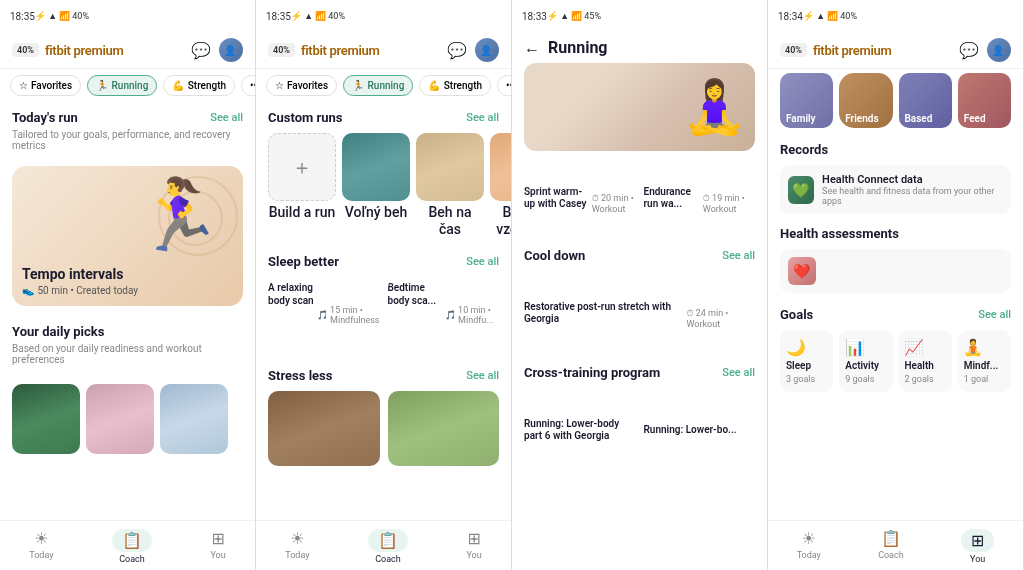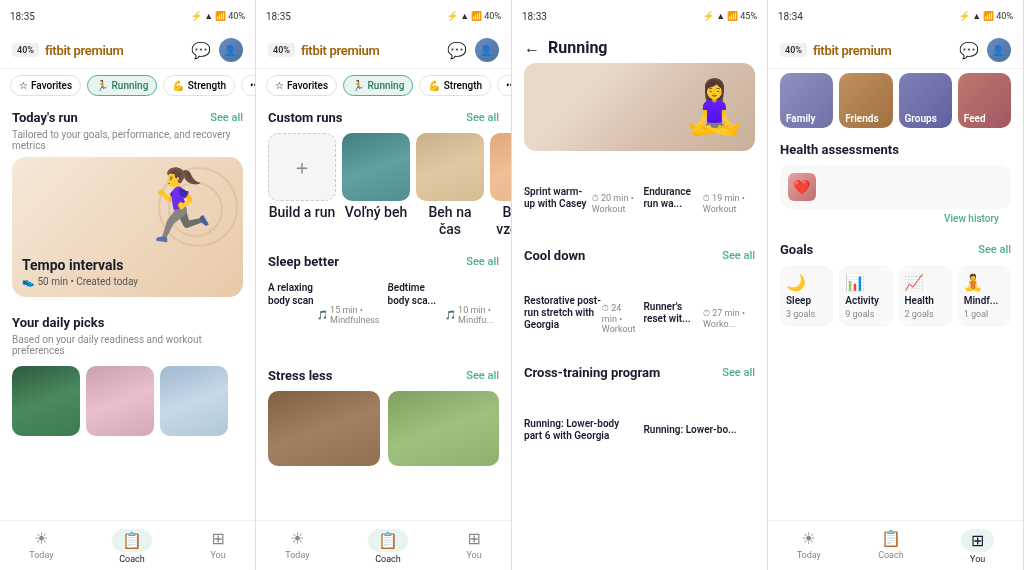--- a/index.html
+++ b/index.html
@@ -15,21 +15,21 @@
       width: 256px;
       height: 570px;
       background: #fff;
       overflow: hidden;
       border-right: 1px solid #ddd;
       display: flex;
       flex-direction: column;
     }
     .status-bar {
       display: flex;
-      justify-content: space-between;
+      justify-content: flex-start;
       align-items: center;
       padding: 16px 10px;
       font-size: 10px;
       color: #333;
       height: 18px;
     }
     .status-icons {
       display: flex;
       gap: 2px;
       align-items: center;
@@ -122,21 +122,21 @@
       color: #1a1a2e;
     }
     .see-all {
       font-size: 11px;
       color: #4caf8a;
       font-weight: 500;
     }
     .section-subtitle {
       font-size: 10px;
       color: #888;
-      padding: 0 12px 6px;
+      padding: 0 12px 15px;
     }
     
     .main-card {
       margin: 0 12px 10px;
       border-radius: 14px;
       background: linear-gradient(135deg, #f5e8d8, #e8c9a8);
       height: 140px;
       position: relative;
       overflow: hidden;
       display: flex;
@@ -432,21 +432,21 @@
     }
     .family-card-label {
       position: absolute;
       bottom: 4px;
       left: 6px;
       font-size: 10px;
       font-weight: 600;
       color: #fff;
     }
     .family-bg { background: linear-gradient(135deg, #9090c0, #7070a8); }
-    .friends-bg { background: linear-gradient(135deg, #c09060, #a07040); }
+    .friends-bg { background: linear-gradient(135deg, #c09060, #a07040); border-radius: 15px; }
     .groups-bg { background: linear-gradient(135deg, #8080b8, #6060a0); }
     .feed-bg { background: linear-gradient(135deg, #c07870, #a05860); }
     .panel3-featured {
       margin: 0 12px 4px;
       border-radius: 12px;
       overflow: hidden;
       height: 88px;
     }
     .panel3-feat-bg {
       width: 100%;
@@ -729,28 +729,20 @@
     </div>
     <div class="workout-cards-row">
       <div class="workout-card">
         <div class="workout-thumb thumb-blue" style="height:80px;"></div>
         <div class="workout-label">Restorative post-run stretch with Georgia</div>
         <div class="workout-meta">
           <span>⏱</span>
           <span>24 min • Workout</span>
         </div>
       </div>
-      <div class="workout-card">
-        <div class="workout-thumb thumb-purple" style="height:80px;"></div>
-        <div class="workout-label">Runner's reset wit...</div>
-        <div class="workout-meta">
-          <span>⏱</span>
-          <span>27 min • Worko...</span>
-        </div>
-      </div>
     </div>
 
     <div class="section-header">
       <span class="section-title">Cross-training program</span>
       <span class="see-all">See all</span>
     </div>
     <div class="workout-cards-row">
       <div class="workout-card">
         <div class="workout-thumb thumb-teal" style="height:80px;"></div>
         <div class="workout-label">Running: Lower-body part 6 with Georgia</div>
@@ -786,36 +778,47 @@
   <div class="scroll-content">
 
     <div class="family-cards-row">
       <div class="family-card family-bg">
         <span class="family-card-label">Family</span>
       </div>
       <div class="family-card friends-bg">
         <span class="family-card-label">Friends</span>
       </div>
       <div class="family-card groups-bg">
-        <span class="family-card-label">Groups</span>
+        <span class="family-card-label">Based</span>
       </div>
       <div class="family-card feed-bg">
         <span class="family-card-label">Feed</span>
       </div>
     </div>
 
+    <div class="records-section">
+      <div class="section-header" style="padding:0 0 4px 0;">
+        <span class="section-title">Records</span>
+      </div>
+      <div class="record-item">
+        <div class="record-icon">💚</div>
+        <div>
+          <div class="record-text-title">Health Connect data</div>
+          <div class="record-text-sub">See health and fitness data from your other apps</div>
+        </div>
+      </div>
+    </div>
 
     <div class="records-section">
       <div class="section-header" style="padding:0 0 4px 0;">
         <span class="section-title">Health assessments</span>
       </div>
       <div class="health-assess-item">
         <div class="assess-icon">❤️</div>
       </div>
-      <div class="view-history">View history</div>
     </div>
 
     <div class="section-header">
       <span class="section-title">Goals</span>
       <span class="see-all">See all</span>
     </div>
     <div class="goals-row">
       <div class="goal-card">
         <span class="goal-icon">🌙</span>
         <span class="goal-label">Sleep</span>

